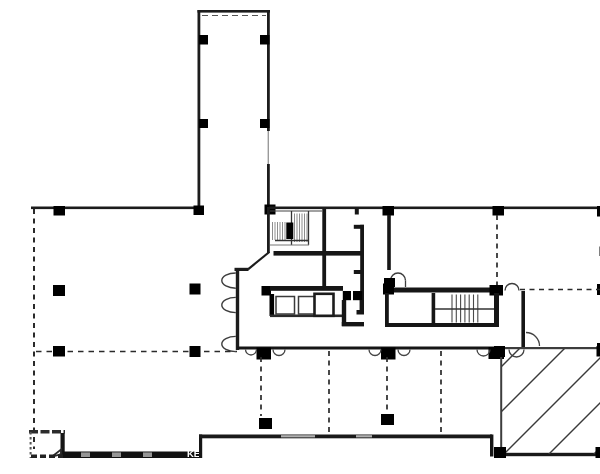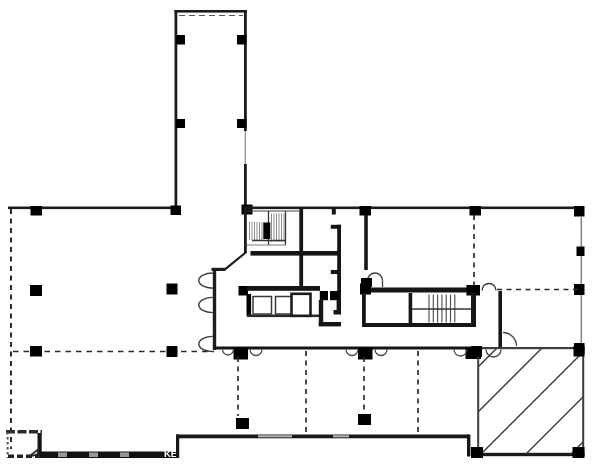--- a/index.html
+++ b/index.html
@@ -1,16 +1,16 @@
 <!DOCTYPE html>
 <html><head>
 <meta charset="utf-8">
 <style>
   html,body{margin:0;padding:0;background:#fff;}
-  .plan{width:514px;height:474px;position:relative;font-family:"Liberation Sans",sans-serif;filter:blur(0.7px);}
+  .plan{width:514px;height:474px;position:relative;font-family:"Liberation Sans",sans-serif;filter:blur(0.7px);padding-left:23px;}
   svg{display:block;}
 </style>
 </head>
 <body>
 <div class="plan">
 <svg width="600" height="474" viewBox="0 0 600 474">
 <rect x="0" y="0" width="600" height="474" fill="#ffffff"></rect>
 
 <g>
 

